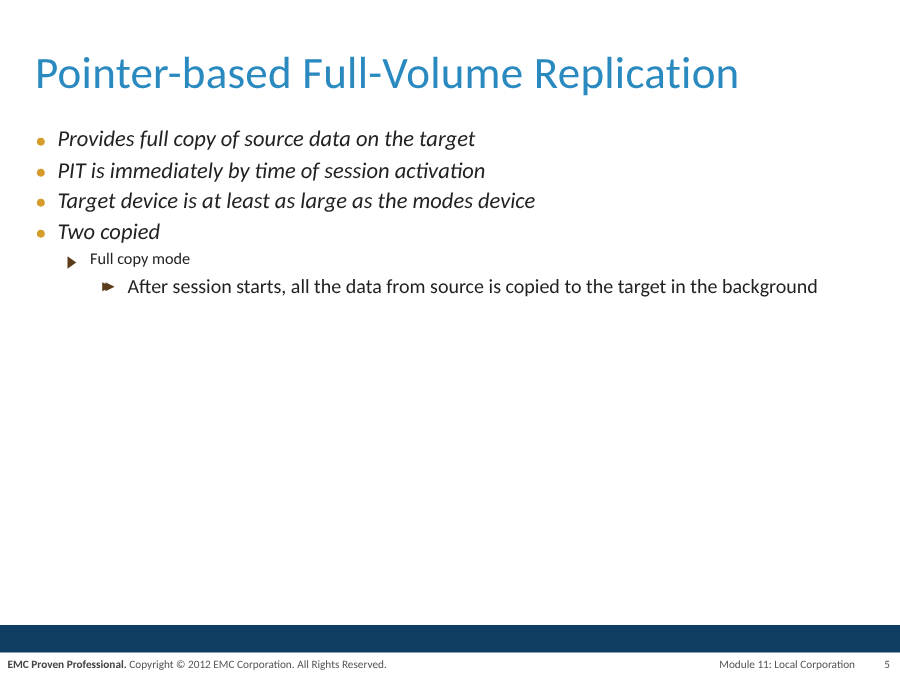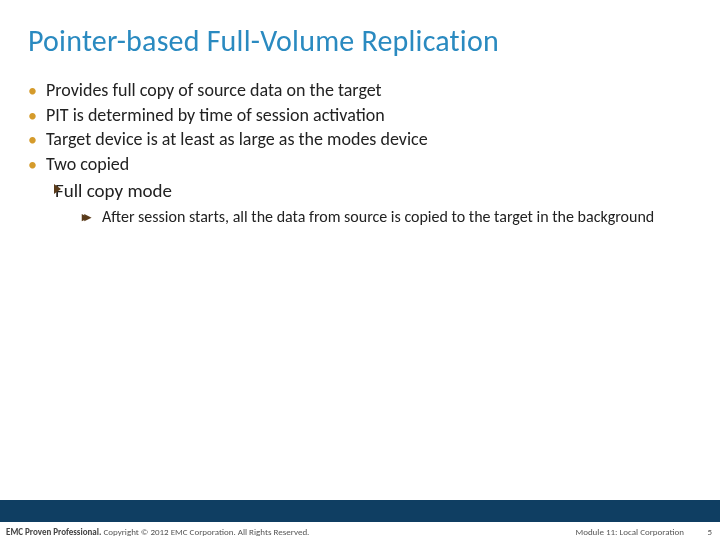--- a/index.html
+++ b/index.html
@@ -1,22 +1,22 @@
 <!DOCTYPE html>
 <html><head>
 <meta charset="utf-8">
 <style>
   * { margin: 0; padding: 0; box-sizing: border-box; }
   html, body { width: 720px; height: 540px; font-family: Calibri, "Segoe UI", Arial, sans-serif; background: #fff; overflow: hidden; }
   .slide { width: 720px; height: 540px; position: relative; }
-  .title { color: #2a8ac0; font-size: 30px; font-weight: 400; padding: 22px 0 0 28px; letter-spacing: 0.2px; }
+  .title { color: #2a8ac0; font-size: 36px; font-weight: 400; padding: 36px 0 0 28px; letter-spacing: 0.2px; }
   .content { padding: 18px 28px 0 28px; font-size: 18px; color: #222; }
-  .lvl1 { margin: 2px 0 2px 0; padding-left: 18px; position: relative; line-height: 1.25; }
+  .lvl1 { margin: 2px 0 2px 0; padding-left: 18px; position: relative; line-height: 1.25; font-style: italic; }
   .lvl1::before { content: "•"; position: absolute; left: 0; top: 1px; color: #d59b2b; font-size: 18px; }
-  .lvl2 { margin: 4px 0 2px 26px; padding-left: 1px; position: relative; font-size: 19px; line-height: 1.25; }
+  .lvl2 { margin: 4px 0 2px 26px; padding-left: 18px; position: relative; font-size: 13px; line-height: 1.25; }
   .lvl2::before { content: ""; position: absolute; left: 0; top: 5px; width: 0; height: 0; border-top: 5px solid transparent; border-bottom: 5px solid transparent; border-left: 7px solid #5a3b1a; }
   .lvl3 { margin: 4px 0 2px 54px; padding-left: 20px; position: relative; font-size: 16px; line-height: 1.25; }
   .lvl3::before { content: ""; position: absolute; left: 0; top: 4px; width: 9px; height: 9px;
     background: linear-gradient(45deg, transparent 40%, #5a3b1a 40%, #5a3b1a 60%, transparent 60%),
                 linear-gradient(-45deg, transparent 40%, #5a3b1a 40%, #5a3b1a 60%, transparent 60%);
     clip-path: polygon(0 0, 60% 0, 100% 50%, 60% 100%, 0 100%, 40% 50%);
     background-color: #5a3b1a;
   }
   .lvl3::before { background: none; }
   .lvl3 .dbl-arrow { position: absolute; left: 0; top: 2px; font-size: 13px; color: #5a3b1a; font-weight: bold; letter-spacing: -4px; }
@@ -27,21 +27,21 @@
   .page-num { position: absolute; right: 8px; bottom: 3px; font-size: 9px; color: #555; }
 </style>
 </head>
 <body>
 
 <div class="slide">
   <div class="title">Pointer-based Full-Volume Replication</div>
 
   <div class="content">
     <div class="lvl1">Provides full copy of source data on the target</div>
-    <div class="lvl1">PIT is determined by time of session activation</div>
+    <div class="lvl1">PIT is immediately by time of session activation</div>
     <div class="lvl1">Target device is at least as large as the modes device</div>
     <div class="lvl1">Two copied</div>
 
     <div class="lvl2">Full copy mode</div>
     <div class="lvl3">
       <span class="dbl-arrow">▸▸</span>
       <span>After session starts, all the data from source is copied to the target in the background</span>
     </div>
   </div>
 

